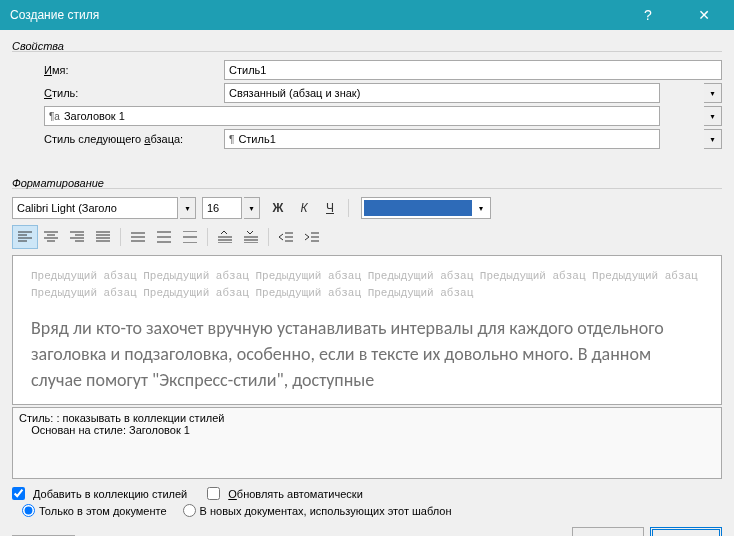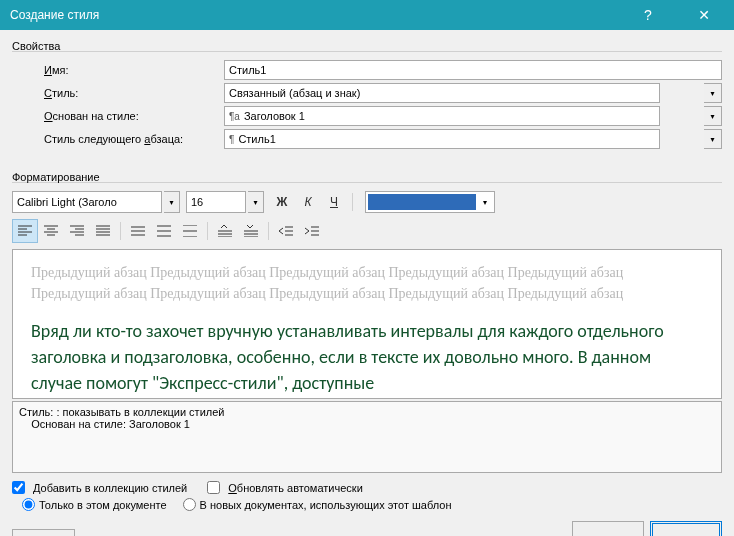--- a/index.html
+++ b/index.html
@@ -1,45 +1,45 @@
 <!DOCTYPE html>
 <html><head>
 <meta charset="utf-8">
 <style>
 * { box-sizing: border-box; margin: 0; padding: 0; }
 body { font-family: "Segoe UI", Tahoma, sans-serif; font-size: 11px; background: #f0f0f0; width: 734px; height: 536px; overflow: hidden; }
 .titlebar { background: #1e9eb3; color: #fff; height: 30px; display: flex; align-items: center; padding: 0 10px; gap: 16px; }
 .titlebar-text { flex: 1; font-size: 12px; }
 .titlebar-btn { width: 40px; height: 30px; display: flex; align-items: center; justify-content: center; font-size: 14px; cursor: pointer; }
 .content { padding: 8px 12px 10px 12px; }
-.group-label { font-size: 11px; margin: 2px 0 6px 0; }
+.group-label { font-size: 11px; margin: 2px 0 6px 0; font-style: italic; }
 .group-box { border-top: 1px solid #d0d0d0; margin-top: -7px; margin-bottom: 8px; }
 .form-row { display: flex; align-items: center; margin-bottom: 3px; padding-left: 32px; }
 .form-label { width: 180px; font-size: 11px; }
 .underline { text-decoration: underline; }
 .form-input { flex: 1; height: 20px; border: 1px solid #a9a9a9; padding: 0 4px; font-size: 11px; font-family: inherit; background: #fff; }
 .form-select { flex: 1; position: relative; display: flex; gap: 44px; }
 .select-box { flex: 1; height: 20px; border: 1px solid #a9a9a9; padding: 0 4px; font-size: 11px; background: #fff; display: flex; align-items: center; }
 .select-arrow { width: 18px; height: 20px; border: 1px solid #a9a9a9; border-left: none; background: #efefef; display: flex; align-items: center; justify-content: center; font-size: 8px; cursor: pointer; }
 .icon-mini { margin-right: 4px; font-size: 10px; color: #555; }
 .fmt-row { display: flex; align-items: center; gap: 2px; margin-bottom: 6px; }
-.font-combo { width: 150px; height: 22px; border: 1px solid #a9a9a9; display: flex; align-items: center; padding: 0 4px; font-size: 11px; background: #fff; }
-.size-combo { width: 60px; height: 22px; border: 1px solid #a9a9a9; display: flex; align-items: center; padding: 0 4px; font-size: 11px; background: #fff; }
+.font-combo { width: 166px; height: 22px; border: 1px solid #a9a9a9; display: flex; align-items: center; padding: 0 4px; font-size: 11px; background: #fff; }
+.size-combo { width: 40px; height: 22px; border: 1px solid #a9a9a9; display: flex; align-items: center; padding: 0 4px; font-size: 11px; background: #fff; }
 .combo-arrow { width: 16px; height: 22px; border: 1px solid #a9a9a9; border-left: none; background: #efefef; display: flex; align-items: center; justify-content: center; font-size: 8px; cursor: pointer; margin-right: 4px; }
 .fmt-btn { width: 24px; height: 22px; display: flex; align-items: center; justify-content: center; font-size: 12px; cursor: pointer; color: #333; }
 .fmt-sep { width: 1px; height: 18px; background: #d0d0d0; margin: 0 4px; }
 .color-btn { width: 130px; height: 22px; border: 1px solid #a9a9a9; background: #fff; display: flex; align-items: center; padding: 2px; margin-left: 6px; }
 .color-swatch { flex: 1; height: 100%; background: #2e6bb8; }
 .color-arrow { width: 14px; display: flex; align-items: center; justify-content: center; font-size: 8px; margin-left: 2px; }
 .toolbar2 { display: flex; align-items: center; gap: 0; margin-bottom: 6px; }
 .tbtn { width: 26px; height: 24px; border: 1px solid transparent; display: flex; align-items: center; justify-content: center; cursor: pointer; }
 .tbtn.active { background: #cde6f7; border-color: #92c0e0; }
 .preview { border: 1px solid #a9a9a9; background: #fff; padding: 12px 18px; height: 150px; overflow: hidden; }
-.prev-para1 { color: #b8b8b8; font-size: 14px; line-height: 1.5; font-family: Liberation Serif, serif; }
-.prev-para2 { color: #14532d; font-size: 18px; line-height: 1.45; font-family: "Calibri Light", Calibri, sans-serif; margin-top: 14px; }
+.prev-para1 { color: #b8b8b8; font-size: 11px; line-height: 1.5; font-family: Liberation Mono, monospace; }
+.prev-para2 { color: #737373; font-size: 18px; line-height: 1.45; font-family: "Calibri Light", Calibri, sans-serif; margin-top: 14px; }
 .desc-box { border: 1px solid #a9a9a9; background: #f9f9f9; padding: 4px 6px; font-size: 11px; margin-top: 2px; height: 72px; }
 .check-row { display: flex; align-items: center; gap: 8px; margin-top: 8px; font-size: 11px; }
 .check-row input[type=checkbox], .check-row input[type=radio] { margin: 0; }
 .radio-row { display: flex; align-items: center; gap: 4px; margin-top: 4px; font-size: 11px; padding-left: 10px; }
 .bottom-row { display: flex; align-items: center; margin-top: 10px; }
 .format-btn { height: 22px; border: 1px solid #a9a9a9; background: #efefef; padding: 0 8px; font-size: 11px; cursor: pointer; display: flex; align-items: center; }
 .dlg-btn { width: 72px; height: 38px; border: 1px solid #a9a9a9; background: #efefef; font-size: 11px; cursor: pointer; margin-left: 6px; }
 .dlg-btn.focus { border: 1px solid #0078d7; outline: 1px solid #0078d7; outline-offset: -3px; text-align: right; }
 svg { display: block; }
 </style>
@@ -66,42 +66,41 @@
     <div class="form-label"><span class="underline">С</span><span>тиль:</span></div>
     <div class="form-select">
       <div class="select-box">
           <span>Связанный (абзац и знак)</span>
         </div>
       <div class="select-arrow">▾</div>
     </div>
   </div>
 
   <div class="form-row">
-    <div class="form-label"><span class="underline">О</span><span>снован на стиле:</span></div>
     <div class="form-select">
       <div class="select-box">
           <span class="icon-mini">¶a</span>
           <span>Заголовок 1</span>
         </div>
       <div class="select-arrow">▾</div>
     </div>
   </div>
 
   <div class="form-row">
     <div class="form-label"><span>Стиль следующего </span><span class="underline">а</span><span>бзаца:</span></div>
     <div class="form-select">
       <div class="select-box">
           <span class="icon-mini">¶</span>
           <span>Стиль1</span>
         </div>
       <div class="select-arrow">▾</div>
     </div>
   </div>
 
-  <div class="group-label" style="margin-top:22px">Форматирование</div>
+  <div class="group-label" style="margin-top:28px">Форматирование</div>
   <div class="group-box"></div>
 
   <div class="fmt-row">
     <div class="font-combo">Calibri Light (Заголо</div>
     <div class="combo-arrow">▾</div>
     <div class="size-combo">16</div>
     <div class="combo-arrow">▾</div>
     <div class="fmt-btn">
         <b>Ж</b>
       </div>

